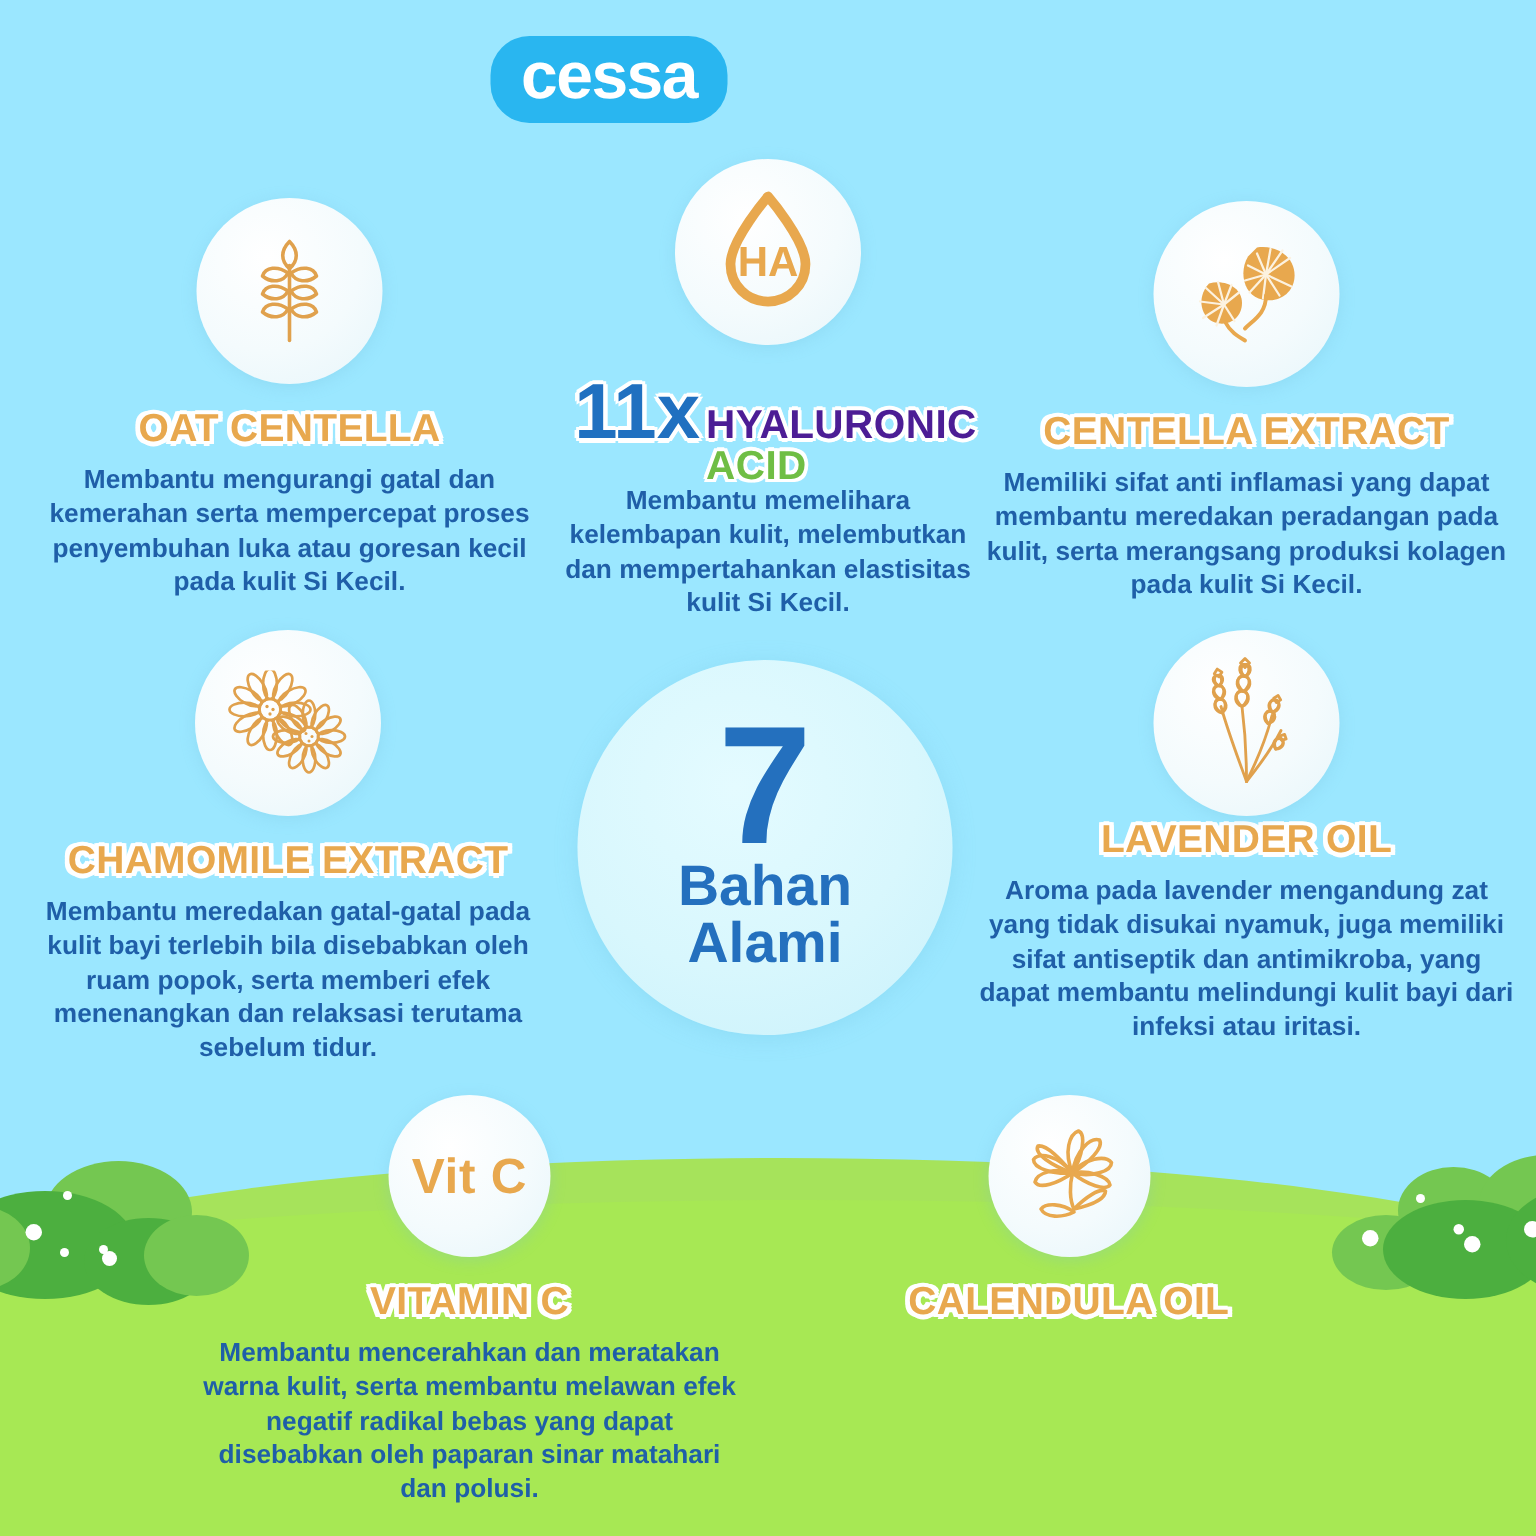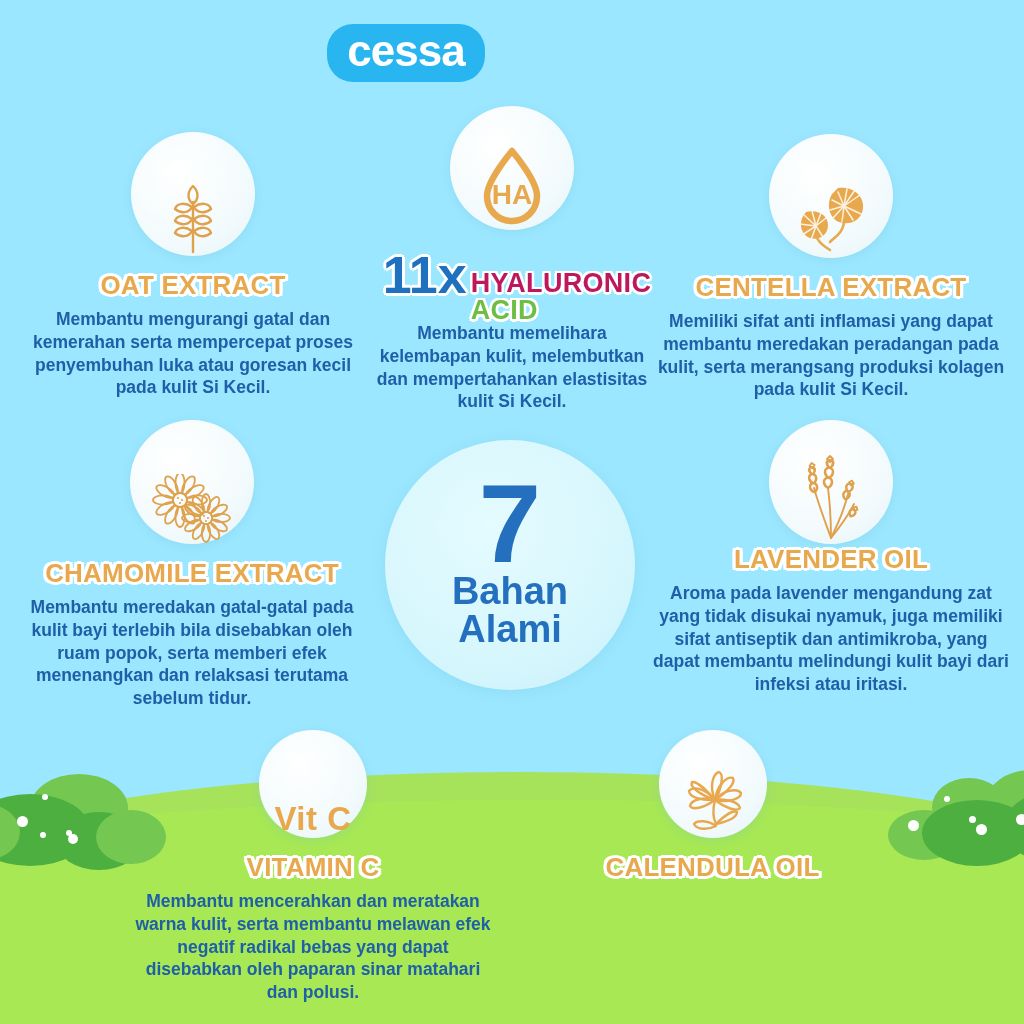--- a/index.html
+++ b/index.html
@@ -25,21 +25,21 @@
 
   .bush{position:absolute;}
   .blob{position:absolute;border-radius:50%;}
   .dot{position:absolute;background:#ffffff;border-radius:50%;}
 
   
   .item{position:absolute;text-align:center;}
   .icon-circle{
     position:relative;margin:0 auto;border-radius:50%;
     background:radial-gradient(circle at 38% 32%, #ffffff 0%, #f4fbfd 55%, #e6f5fa 100%);
-    display:flex;align-items:flex-end;justify-content:center;
+    display:flex;align-items:center;justify-content:center;
     box-shadow:0 2px 10px rgba(120,190,215,0.28);
   }
   .icon-circle svg{display:block;}
   .ing-title{
     font-weight:bold;letter-spacing:0.2px;color:#E8A84E;
     -webkit-text-stroke:0px;
     text-shadow:
       -3px 0 0 #fff, 3px 0 0 #fff, 0 -3px 0 #fff, 0 3px 0 #fff,
       -2px -2px 0 #fff, 2px -2px 0 #fff, -2px 2px 0 #fff, 2px 2px 0 #fff,
       -3px -2px 0 #fff, 3px -2px 0 #fff, -3px 2px 0 #fff, 3px 2px 0 #fff;
@@ -65,21 +65,21 @@
   }
   .ha-11x{
     font-size:52px;font-weight:bold;color:#2070C0;line-height:1;
     text-shadow:
       -3px 0 0 #fff,3px 0 0 #fff,0 -3px 0 #fff,0 3px 0 #fff,
       -2px -2px 0 #fff,2px -2px 0 #fff,-2px 2px 0 #fff,2px 2px 0 #fff;
     margin-right:4px;
   }
   .ha-words{text-align:left;line-height:0.98;}
   .ha-hyal{
-    font-size:27px;font-weight:bold;color:#be185d;display:block;letter-spacing:0.3px;
+    font-size:27px;font-weight:bold;color:#4c1d95;display:block;letter-spacing:0.3px;
     text-shadow:-2.5px 0 0 #fff,2.5px 0 0 #fff,0 -2.5px 0 #fff,0 2.5px 0 #fff,
       -2px -2px 0 #fff,2px -2px 0 #fff,-2px 2px 0 #fff,2px 2px 0 #fff;
     margin-top:43px;
   }
   .ha-acid{
     font-size:27px;font-weight:bold;color:#6FBE44;display:block;letter-spacing:0.3px;
     text-shadow:-2.5px 0 0 #fff,2.5px 0 0 #fff,0 -2.5px 0 #fff,0 2.5px 0 #fff,
       -2px -2px 0 #fff,2px -2px 0 #fff,-2px 2px 0 #fff,2px 2px 0 #fff;
   }
 
@@ -145,21 +145,21 @@
           <path d="M32 4 C26 10 26 17 32 22 C38 17 38 10 32 4 Z"></path>
           <path d="M31 25 C24 20 16 21 14 27 C20 32 28 31 31 25 Z"></path>
           <path d="M33 25 C40 20 48 21 50 27 C44 32 36 31 33 25 Z"></path>
           <path d="M31 37 C24 32 16 33 14 39 C20 44 28 43 31 37 Z"></path>
           <path d="M33 37 C40 32 48 33 50 39 C44 44 36 43 33 37 Z"></path>
           <path d="M31 49 C24 44 16 45 14 51 C20 56 28 55 31 49 Z"></path>
           <path d="M33 49 C40 44 48 45 50 51 C44 56 36 55 33 49 Z"></path>
         </g>
       </svg>
     </div>
-    <div class="ing-title" style="font-size:26px;margin-top:14px;">OAT EXTRACT</div>
+    <div class="ing-title" style="font-size:26px;margin-top:14px;">OAT CENTELLA</div>
     <div class="ing-desc" style="padding:0 6px;">Membantu mengurangi gatal dan kemerahan serta mempercepat proses penyembuhan luka atau goresan kecil pada kulit Si Kecil.</div>
   </div>
 
   <div class="item" style="left:357px;top:106px;width:310px;">
     <div class="icon-circle" style="width:124px;height:124px;">
       <svg width="74" height="84" viewBox="0 0 74 84">
         <path d="M37 5 C37 5 62 34 62 50 C62 64.3 50.8 75 37 75 C23.2 75 12 64.3 12 50 C12 34 37 5 37 5 Z" fill="none" stroke="#E8A84E" stroke-width="6.5" stroke-linejoin="round"></path>
         <text x="37" y="58" text-anchor="middle" font-family="Liberation Sans, sans-serif" font-size="28" font-weight="bold" fill="#E8A84E">HA</text>
       </svg>
     </div>

